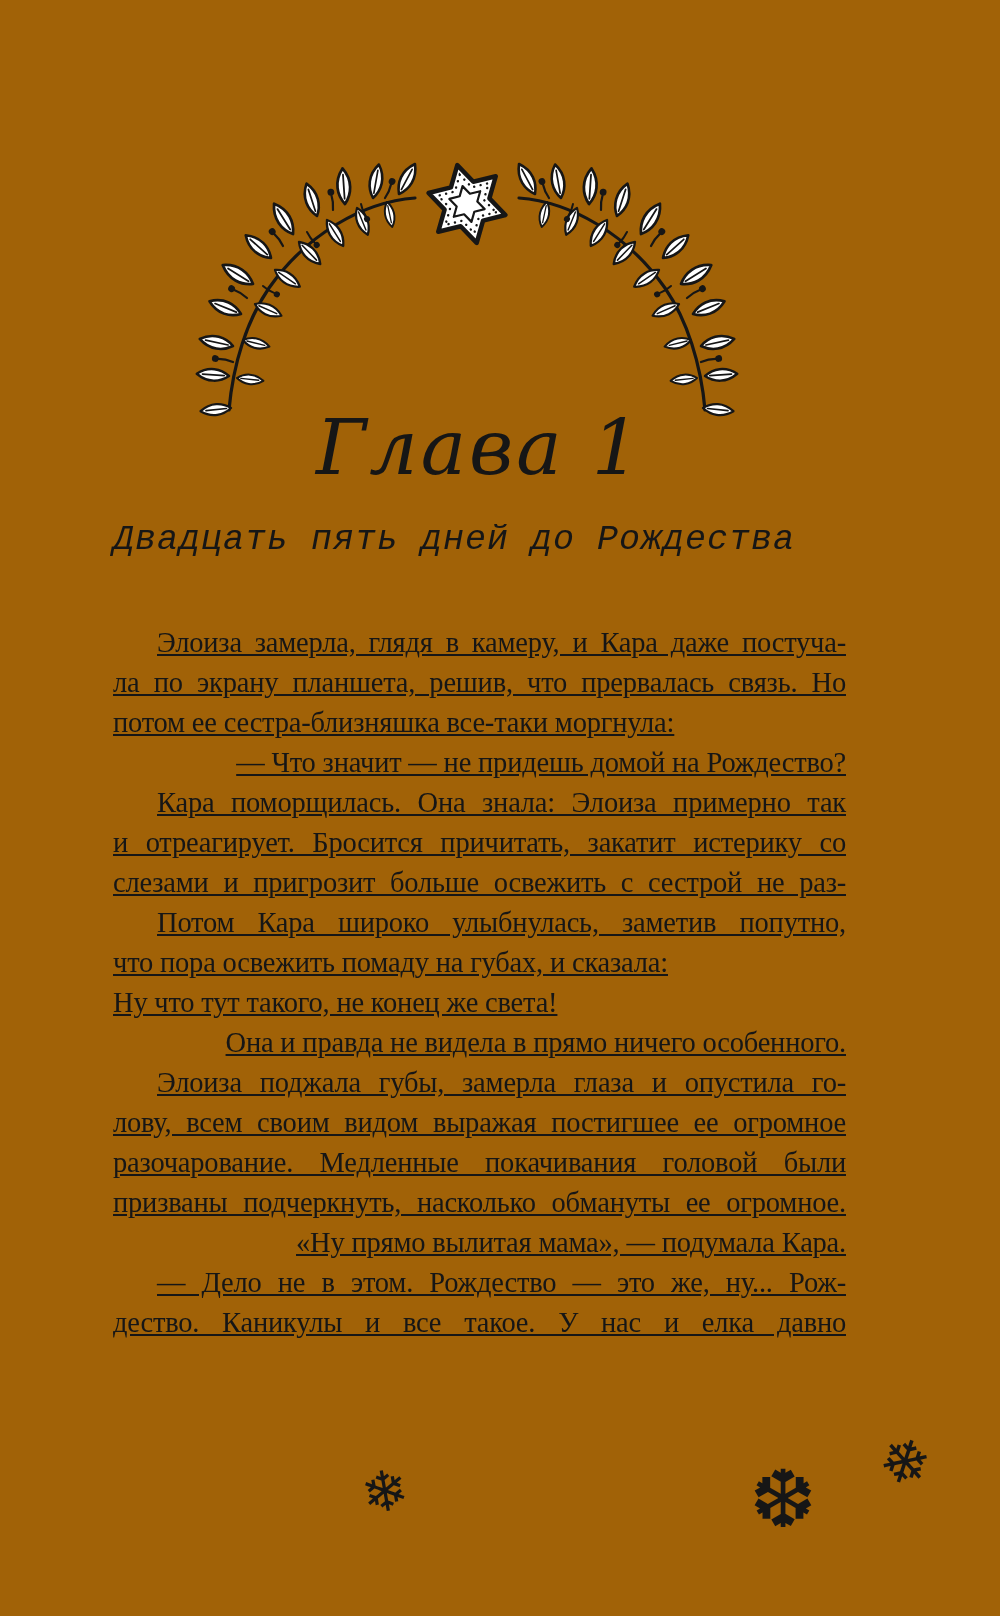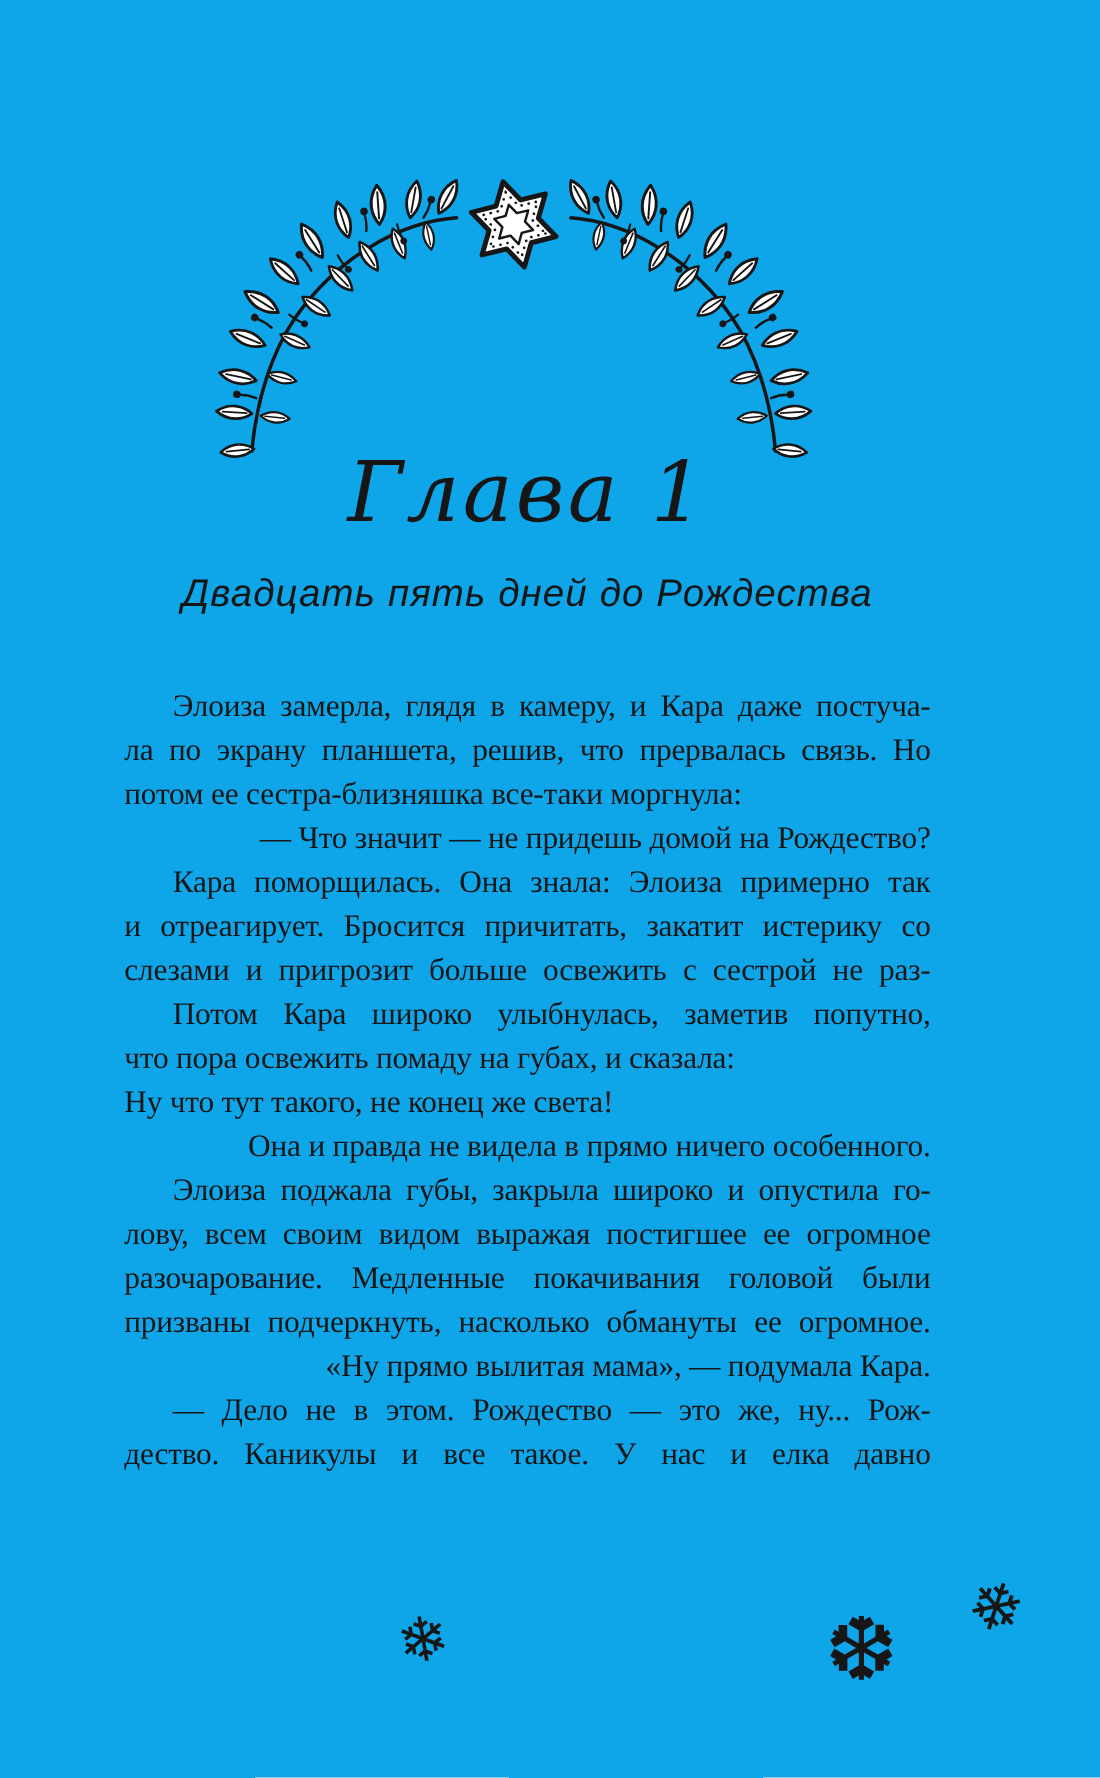--- a/index.html
+++ b/index.html
@@ -1,20 +1,20 @@
 <!DOCTYPE html>
 <html><head>
 <meta charset="utf-8">
 <style>
   html,body{margin:0;padding:0;background:#e8e8e8;}
   .page{
     position:relative;
     width:1000px;height:1616px;
     margin:0 auto;
-    background:#0ea5e9;
+    background:#a16207;
     color:#161616;
     overflow:hidden;
     font-family:"Liberation Serif", serif;
   }
   
   .ornament{position:absolute;left:147px;top:156px;}
   .stem{fill:none;stroke:#161616;stroke-width:3.2;stroke-linecap:round;}
   .leaf-shape{fill:#ffffff;stroke:#161616;stroke-width:2.6;stroke-linejoin:round;}
   .leaf-vein{fill:none;stroke:#161616;stroke-width:1.7;stroke-linecap:round;}
   .berry-stalk{fill:none;stroke:#161616;stroke-width:2.2;stroke-linecap:round;}
@@ -26,33 +26,32 @@
   .chapter-title{
     position:absolute;left:113px;width:733px;top:398px;
     text-align:center;
     font-family:"DejaVu Serif", serif;
     font-style:italic;font-weight:400;
     font-size:76px;line-height:100px;
     letter-spacing:3px;
   }
   .chapter-subtitle{
     position:absolute;left:113px;width:733px;top:512px;
-    text-align:center;
-    font-family:Liberation Sans, sans-serif;
+    font-family:Liberation Mono, monospace;
     font-style:italic;font-weight:400;
     font-size:35px;line-height:56px;
     letter-spacing:1px;
   }
   
   .body-text{
     position:absolute;left:113px;top:623px;width:733px;
     font-size:28.5px;
     letter-spacing:-0.2px;
   }
-  .line{height:40px;line-height:40px;text-align:left;}
+  .line{height:40px;line-height:40px;text-align:left;text-decoration:underline;}
   .line.just{text-align:justify;text-align-last:justify;}
   .line.indent{padding-left:44px;text-align:right;}
   
   .sf{
     position:absolute;
     font-family:"DejaVu Sans", sans-serif;
     color:#161616;
     line-height:1;
   }
   .sf1{left:385px;top:1492px;font-size:56px;transform:translate(-50%,-50%) rotate(-10deg);}
@@ -127,21 +126,21 @@
       <div class="line just">ла по экрану планшета, решив, что прервалась связь. Но</div>
       <div class="line">потом ее сестра-близняшка все-таки моргнула:</div>
       <div class="line indent">— Что значит — не придешь домой на Рождество?</div>
       <div class="line indent just">Кара поморщилась. Она знала: Элоиза примерно так</div>
       <div class="line just">и отреагирует. Бросится причитать, закатит истерику со</div>
       <div class="line just">слезами и пригрозит больше освежить с сестрой не раз-</div>
       <div class="line indent just">Потом Кара широко улыбнулась, заметив попутно,</div>
       <div class="line">что пора освежить помаду на губах, и сказала:</div>
       <div class="line">Ну что тут такого, не конец же света!</div>
       <div class="line indent">Она и правда не видела в прямо ничего особенного.</div>
-      <div class="line indent just">Элоиза поджала губы, закрыла широко и опустила го-</div>
+      <div class="line indent just">Элоиза поджала губы, замерла глаза и опустила го-</div>
       <div class="line just">лову, всем своим видом выражая постигшее ее огромное</div>
       <div class="line just">разочарование. Медленные покачивания головой были</div>
       <div class="line just">призваны подчеркнуть, насколько обмануты ее огромное.</div>
       <div class="line indent">«Ну прямо вылитая мама», — подумала Кара.</div>
       <div class="line indent just">— Дело не в этом. Рождество — это же, ну... Рож-</div>
       <div class="line just">дество. Каникулы и все такое. У нас и елка давно</div>
     </div>
 
   <div class="sf sf1">❄</div>
   <div class="sf sf2">❆</div>

